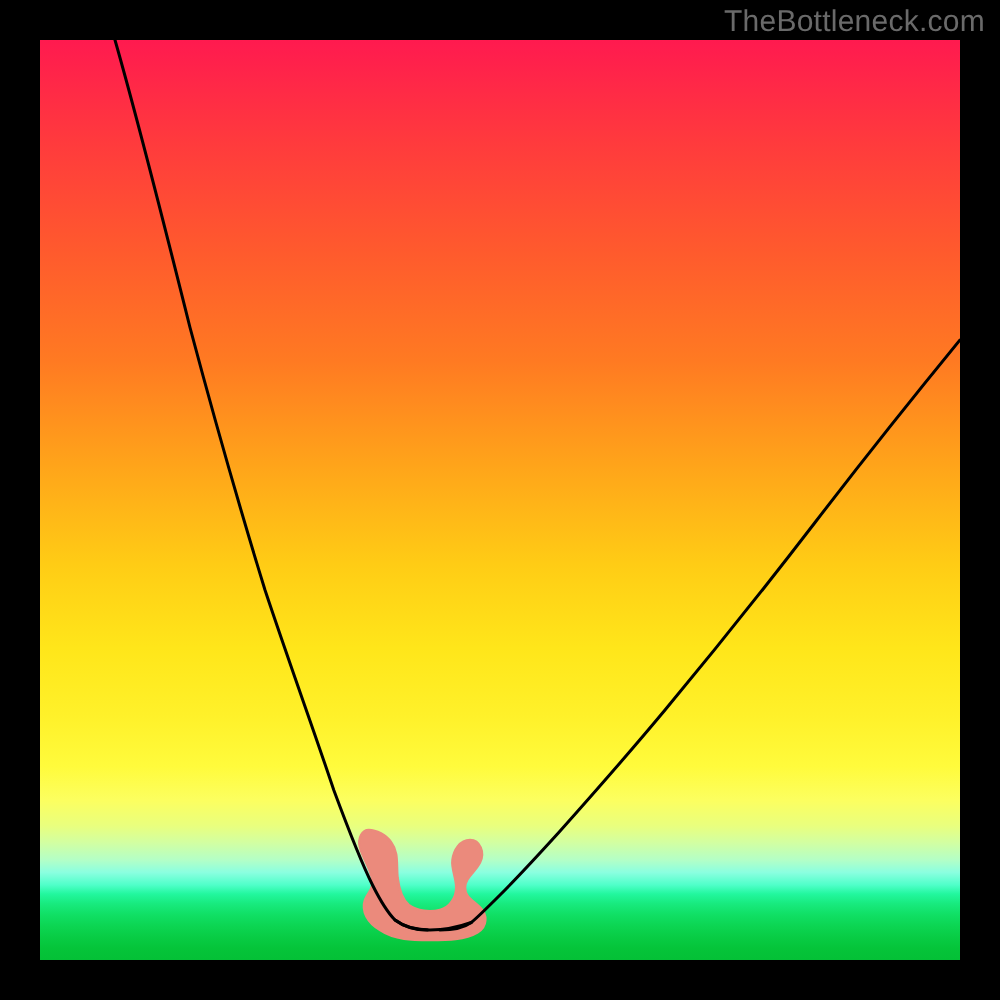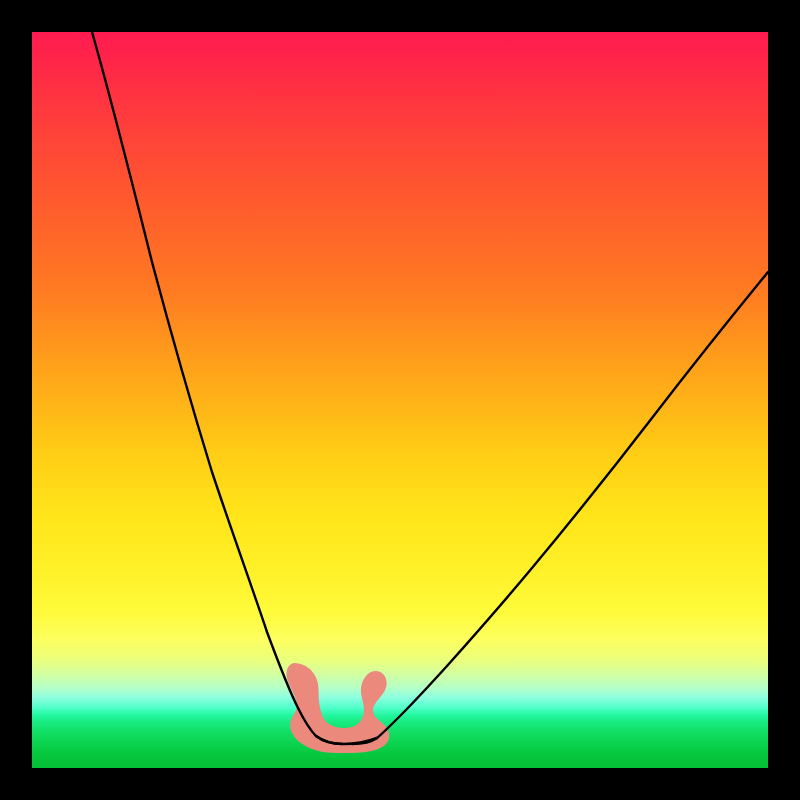--- a/index.html
+++ b/index.html
@@ -80,20 +80,21 @@
     left: 0; top: 0;
     width: 736px;
     height: 736px;
     overflow: visible;
   }
 </style>
 </head>
 <body>
 
 <div class="frame">
+  <div class="watermark">TheBottleneck.com</div>
   <div class="plot">
     <div class="grad-main"></div>
     <div class="grad-bottom"></div>
 
     <svg class="curves" viewBox="0 0 736 736">
 
       <path d="
           M 263 632
           C 258 632, 254 638, 256 646
           C 258 654, 264 662, 266 672

